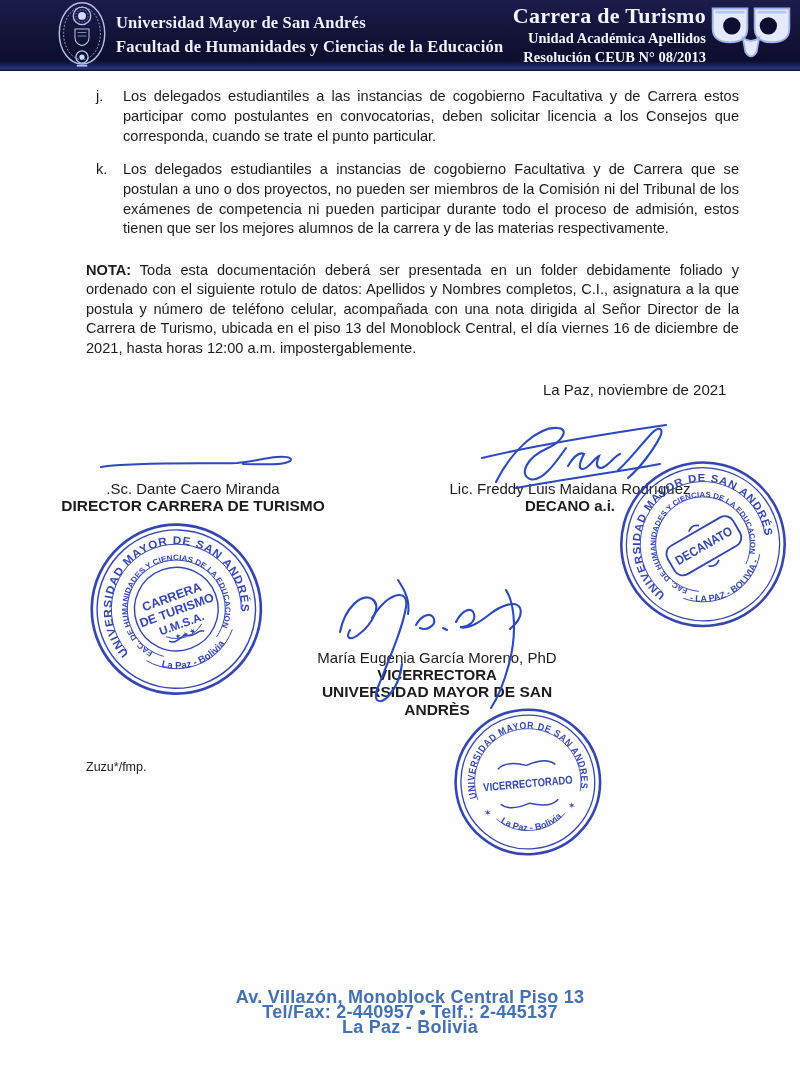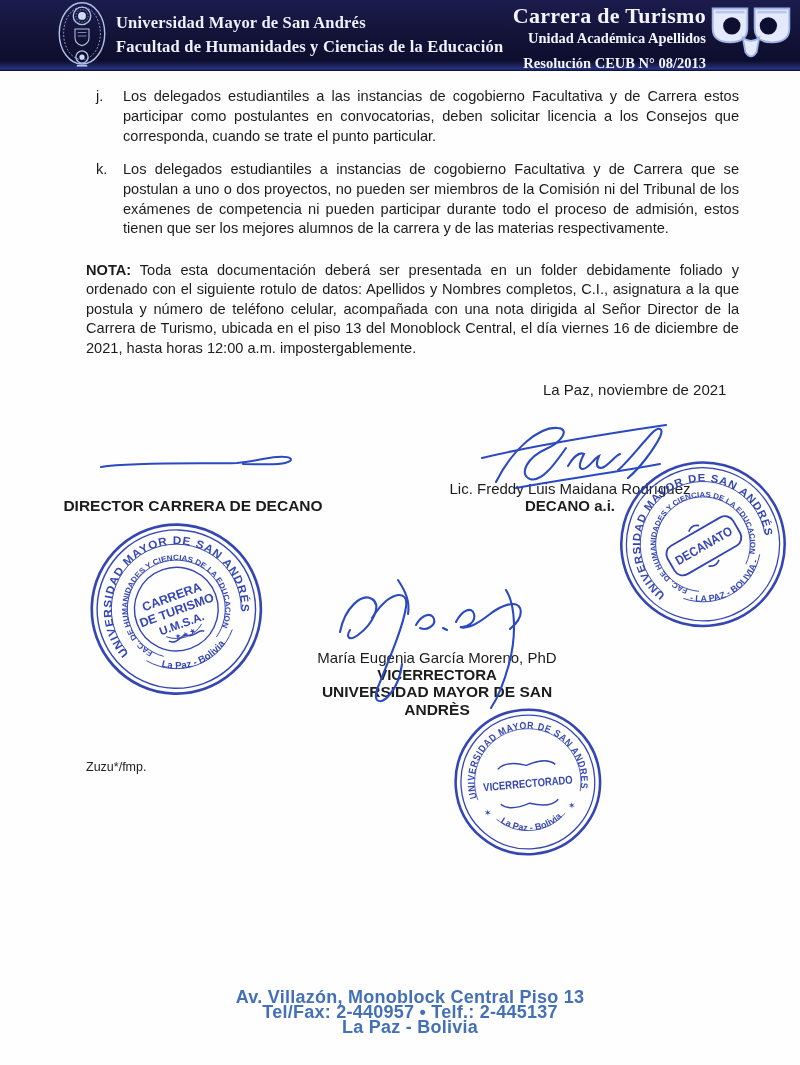--- a/index.html
+++ b/index.html
@@ -14,21 +14,21 @@
     background:linear-gradient(180deg,#1b1c4c 0%, #121236 55%, #0d0e2e 86%, #27337f 97%, #0a0b24 100%);
   }
   .h-left { position:absolute; left:116px; top:13px; color:#eef1ff;
     font-family:"Liberation Serif", serif; font-weight:bold; }
   .h-left .l1 { font-size:16.5px; letter-spacing:0.2px; }
   .h-left .l2 { font-size:16.5px; margin-top:4px; letter-spacing:0.2px; }
   .h-right { position:absolute; right:94px; top:3px; text-align:right; color:#f2f4ff;
     font-family:"Liberation Serif", serif; font-weight:bold; }
   .h-right .r1 { font-size:22px; letter-spacing:0.3px; }
   .h-right .r2 { font-size:14.5px; margin-top:1px; }
-  .h-right .r3 { font-size:14.5px; margin-top:8px; }
+  .h-right .r3 { font-size:14.5px; margin-top:2px; }
   .logo-left  { position:absolute; left:52px; top:1px; }
   .logo-right { position:absolute; right:7px; top:4px; }
 
   
   .item { position:absolute; display:flex; font-size:14.6px; line-height:19.8px; }
   .item .marker { width:27px; flex:none; }
   .item .text   { flex:1; text-align:justify; }
   #item-j { left:96px; top:87px;  width:643px; }
   #item-k { left:96px; top:160px; width:643px; }
   .nota { position:absolute; left:86px; top:261px; width:653px;
@@ -135,21 +135,22 @@
       <path d="M30,60 C35,35 52,21 62,27 C72,33 63,52 48,63 C40,69 35,66 40,58"></path>
       <path d="M62,46 C80,18 99,17 96,35 C93,55 80,85 68,115 C62,131 71,134 81,121 C88,112 91,100 92,92"></path>
       <path d="M106,53 C112,42 122,40 124,47 C126,54 116,59 110,56"></path>
       <path d="M133,56 l4,2"></path>
       <path d="M146,50 C152,38 162,34 164,42 C166,50 157,56 150,55 C158,58 170,50 180,42 C192,33 206,28 210,36 C213,44 206,52 200,57"></path>
       <path d="M196,18 C205,32 207,62 199,92 C193,114 187,127 181,136"></path>
       <path d="M88,8 C96,20 100,30 98,42"></path>
     </g>
   </svg>
 
-  <div class="sig-text bold" id="title-director">DIRECTOR CARRERA DE DECANO</div>
+  <div class="sig-text" id="name-director">.Sc. Dante Caero Miranda</div>
+  <div class="sig-text bold" id="title-director">DIRECTOR CARRERA DE TURISMO</div>
   <div class="sig-text" id="name-decano">Lic. Freddy Luis Maidana Rodríguez</div>
   <div class="sig-text bold" id="title-decano">DECANO a.i.</div>
   <div class="sig-text" id="name-vice">María Eugenia García Moreno, PhD</div>
   <div class="sig-text bold" id="title-vice1">VICERRECTORA</div>
   <div class="sig-text bold" id="title-vice2">UNIVERSIDAD MAYOR DE SAN ANDRÈS</div>
 
   <div class="stamp" id="stamp-turismo">
     <svg width="178" height="178" viewBox="0 0 200 200">
       <g fill="none" stroke="#2b3db0">
         <circle cx="100" cy="100" r="95" stroke-width="3"></circle>

